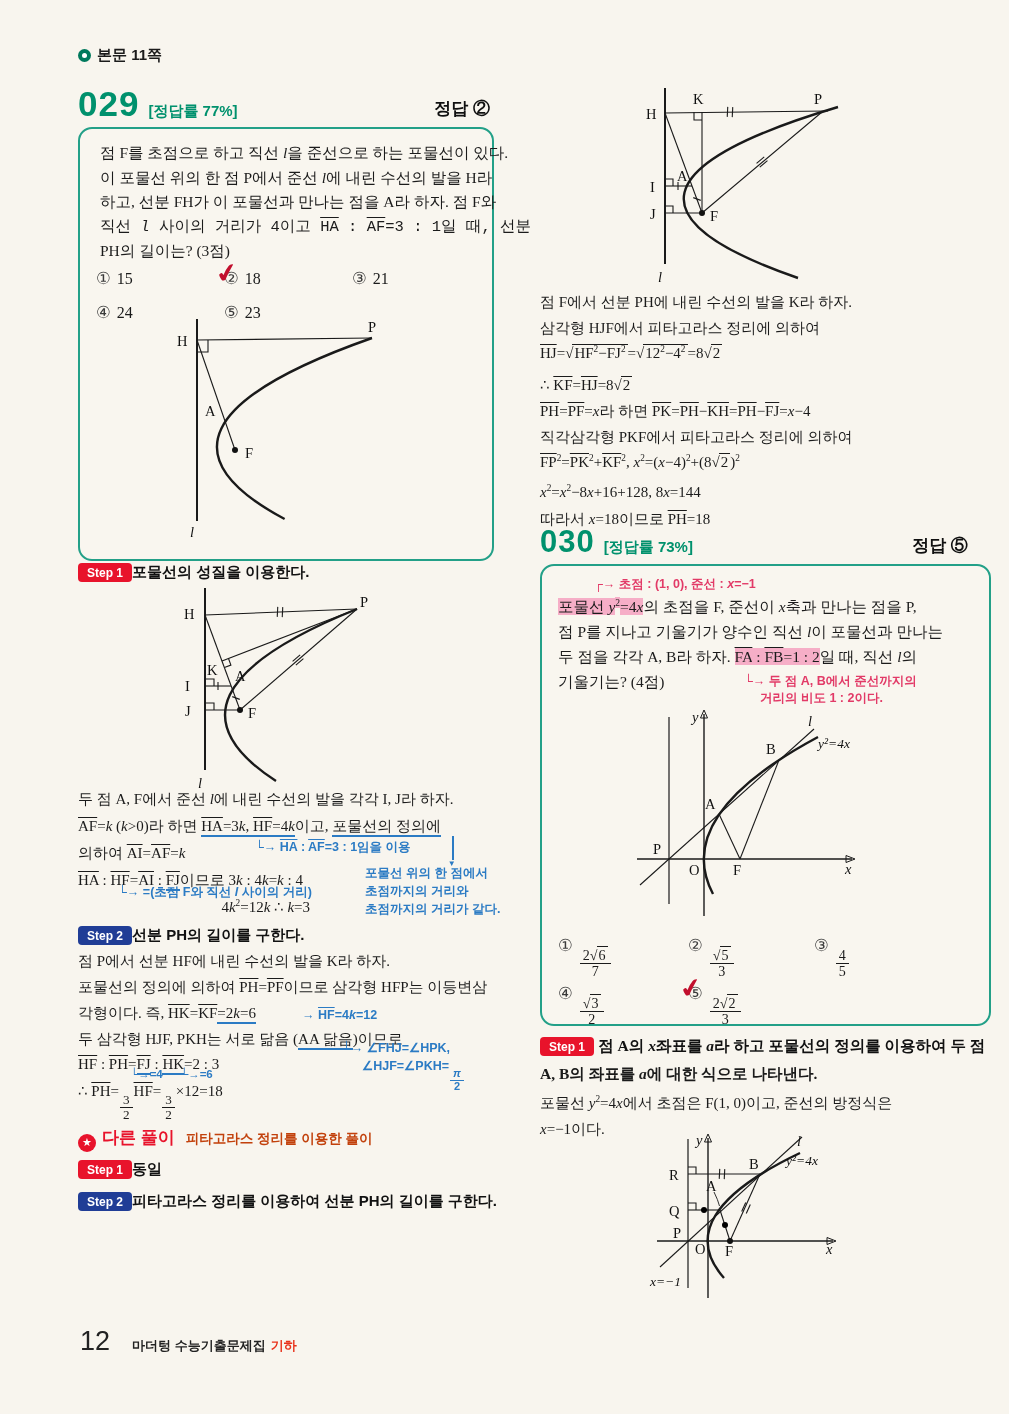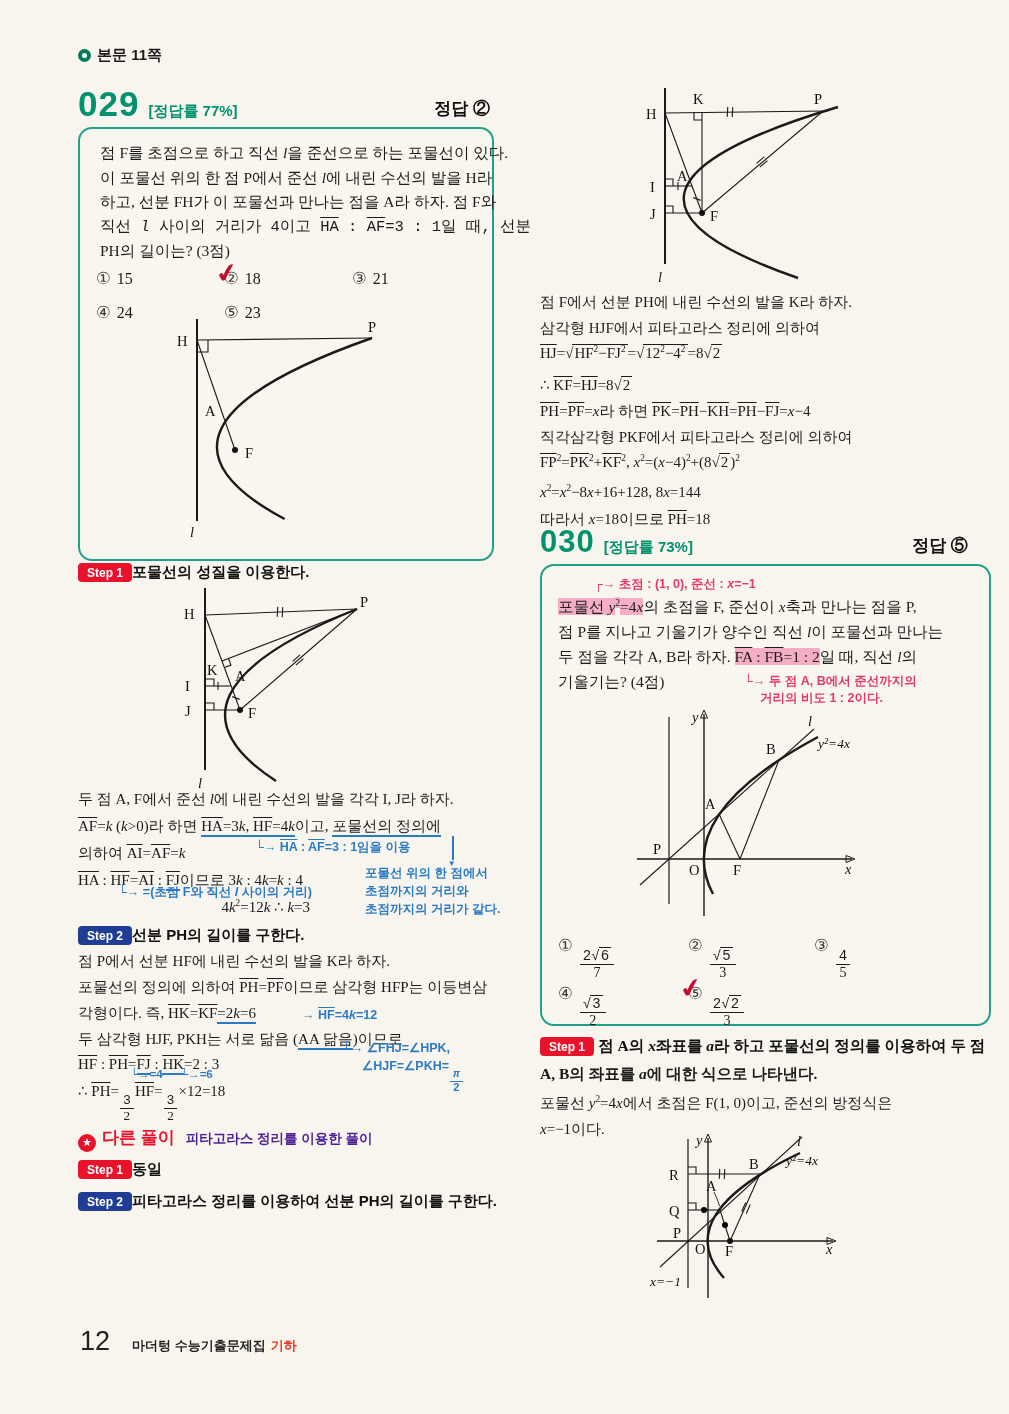--- a/index.html
+++ b/index.html
@@ -5,21 +5,21 @@
   html,body{margin:0;padding:0;}
   body{width:1009px;height:1414px;position:relative;background:#f8f5ee;font-family:"Liberation Serif",serif;color:#1b1b1b;overflow:hidden;}
   .abs{position:absolute;}
   .sans{font-family:"Liberation Sans",sans-serif;}
   .ov{text-decoration:overline;}
   .sup{vertical-align:super;font-size:0.62em;line-height:0;}
   .it{font-style:italic;}
   .ub{border-bottom:2px solid #2b7bc4;padding-bottom:1px;}
   .hl{background:#f6aec7;}
   .frac{display:inline-flex;flex-direction:column;align-items:center;vertical-align:-0.62em;line-height:1.08;font-size:0.88em;padding:0 1px;}
-  .fnum{border-bottom:1.2px solid currentColor;padding:0 3px;font-family:Liberation Mono, monospace;}
+  .fnum{border-bottom:1.2px solid currentColor;padding:0 3px;}
   .fden{padding:0 3px;}
   .sqrt{white-space:nowrap;}
   .rdx{letter-spacing:-1px;}
   .rdc{border-top:1.2px solid currentColor;padding:0 2px;}
   .badge{display:inline-block;color:#fff;font:bold 12px "Liberation Sans",sans-serif;padding:3px 9px 2px;border-radius:4px;}
   .badge.red{background:#e8132b;}
   .badge.blu{background:#203d96;}
   .pbox{position:absolute;border:2.5px solid #23a088;border-radius:14px;background:#f9f6ef;}
   .stmt{font-size:15.5px;white-space:nowrap;}
   .sol-line{font-size:15px;white-space:nowrap;}
@@ -32,21 +32,21 @@
   .hbullet::after{content:"";position:absolute;left:4px;top:4px;width:5px;height:5px;border-radius:50%;background:#fff;}
   .num29{font:bold 35px "Liberation Sans",sans-serif;color:#00916d;letter-spacing:1px;}
   .rate{font:bold 15px "Liberation Sans",sans-serif;color:#00916d;margin-left:9px;}
   .ansr{font:bold 17px "Liberation Sans",sans-serif;color:#101010;}
   .steprow{font:bold 15px "Liberation Sans",sans-serif;color:#111;}
   .steprow .tt{}
   .varrow{position:absolute;width:1.5px;background:#2b7bc4;}
   .varrow::after{content:"▼";position:absolute;bottom:-8px;left:-4.2px;font-size:8px;color:#2b7bc4;}
   .star{display:inline-block;width:18px;height:18px;border-radius:50%;background:#e8132b;color:#fff;font-size:11px;line-height:18px;text-align:center;vertical-align:-3px;margin-right:6px;font-family:"DejaVu Sans",sans-serif;}
   .altttl{font:bold 17px "Liberation Sans",sans-serif;color:#e8132b;}
-  .altsub{font:bold 13.5px "Liberation Sans",sans-serif;color:#4c1d95;margin-left:11px;}
+  .altsub{font:bold 13.5px "Liberation Sans",sans-serif;color:#c2410c;margin-left:11px;}
   svg{position:absolute;overflow:visible;}
   svg text{font-family:"Liberation Serif",serif;font-size:14.5px;fill:#111;}
   svg .lbl-it{font-style:italic;}
   svg line,svg path,svg polyline{stroke:#1a1a1a;fill:none;}
   .footer-num{font:300 27px "Liberation Sans",sans-serif;color:#222;}
   .footer-t{font:bold 13px "Liberation Sans",sans-serif;color:#222;}
   .footer-s{color:#e8321b;margin-left:5px;}
 </style>
 </head>
 <body>

